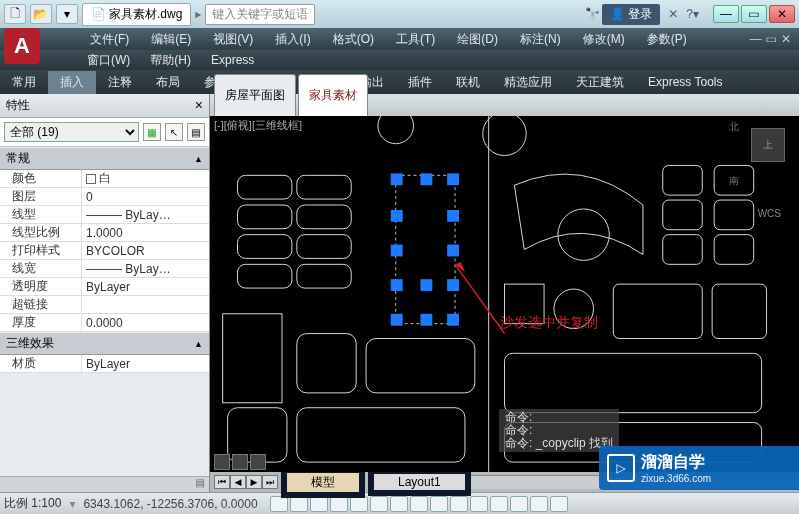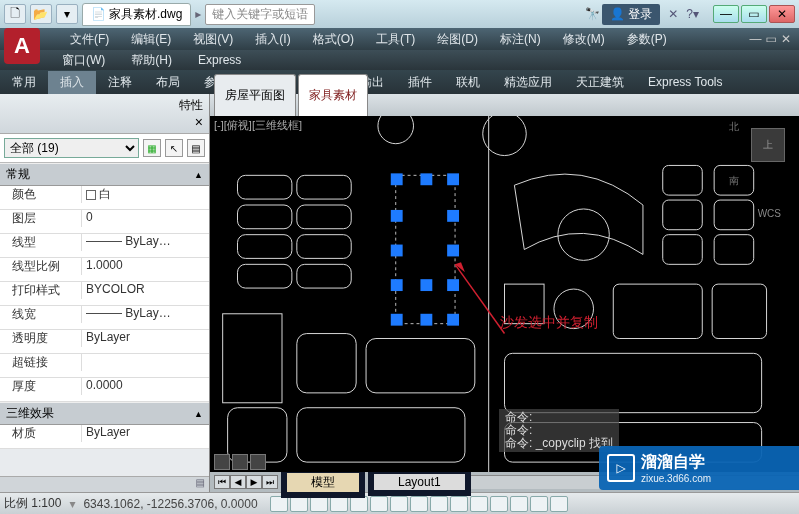--- a/index.html
+++ b/index.html
@@ -14,44 +14,44 @@
 .login-btn { background:#3b566e; color:#fff; padding:2px 8px; border-radius:2px; display:flex;align-items:center;gap:3px; }
 .win-controls { display:flex; gap:0; margin-left:10px; }
 .win-btn { width:26px; height:18px; border:1px solid #5a7; background:linear-gradient(#cfe,#ade); display:flex;align-items:center;justify-content:center; border-radius:2px; margin-left:2px;}
 .win-btn.close { background:linear-gradient(#f99,#d66); border-color:#a55;}
 
 
 .app-corner { position:absolute; top:28px; left:4px; width:40px; height:40px; }
 .app-corner .red { width:36px;height:36px; background:#b3202c; border-radius:4px; color:#fff; display:flex;align-items:center;justify-content:center; font-size:22px; font-weight:bold;}
 
 
-.menubar1 { height: 22px; background: linear-gradient(#4d6573,#2f3e46); display:flex; color:#e0e6ea; padding-left:60px; align-items:center; gap:2px; }
+.menubar1 { height: 22px; background: linear-gradient(#4d6573,#2f3e46); display:flex; color:#e0e6ea; padding-left:80px; align-items:center; gap:2px; }
 .menubar1 .mi { padding: 2px 10px; cursor:default; }
-.menubar2 { height: 20px; background: linear-gradient(#3d4e57,#2a353b); display:flex; color:#e0e6ea; padding-left:52px; align-items:center; gap:6px; }
+.menubar2 { height: 20px; background: linear-gradient(#3d4e57,#2a353b); display:flex; color:#e0e6ea; padding-left:77px; align-items:center; gap:0; }
 .menubar2 .mi { padding: 1px 10px; }
 .mdi-controls { margin-left:auto; display:flex; gap:4px; padding-right:8px; color:#ccc; font-size:11px;}
 .mdi-controls span { cursor:default; }
 .menubar3 { height: 24px; background: linear-gradient(#34454d,#283238); display:flex; color:#dfe6ea; align-items:center; }
 .menubar3 .tab { padding: 3px 12px; }
 .menubar3 .tab.active { background:#6d8290; }
 
 
 .main { display:flex; height: calc(514px - 28px - 22px - 20px - 24px - 22px); }
 
 
 .props { width: 210px; background:#dfe3e6; border-right:1px solid #888; display:flex; flex-direction:column; }
-.props-header { background:linear-gradient(#e8edf0,#d0d7dc); border-bottom:1px solid #aaa; padding:3px 6px; display:flex; align-items:flex-end; justify-content:space-between;flex-direction:column; }
+.props-header { background:linear-gradient(#e8edf0,#d0d7dc); border-bottom:1px solid #aaa; padding:3px 6px; display:flex; align-items:flex-start; justify-content:space-between; }
 .props-header .close { font-size:14px; }
 .props-filter { padding:4px; display:flex; gap:4px; align-items:center; border-bottom:1px solid #bbb; background:#fff;}
 .props-filter select { flex:1; border:1px solid #7a9; font-size:12px; padding:1px;}
 .filter-btn { width:18px;height:18px;border:1px solid #999; background:#f4f4f4; display:flex;align-items:center;justify-content:center; font-size:10px;}
 .props-section { background:#c6ccd1; border-top:1px solid #eee; border-bottom:1px solid #999; padding:2px 6px; display:flex; align-items:center; gap:4px; font-weight:normal;}
 .props-section .arrow { font-size:9px; }
 .props-grid { background:#fff; }
-.prop-row { display:flex; border-bottom:1px solid #ddd; height:24px; align-items:flex-start; }
+.prop-row { display:flex; border-bottom:1px solid #ddd; height:18px; align-items:center; }
 .prop-row .k { width: 82px; padding-left:12px; color:#333; border-right:1px solid #ddd;}
 .prop-row .v { flex:1; padding-left:4px; color:#333; display:flex;align-items:center; gap:3px;}
 .swatch { width:10px;height:10px; border:1px solid #666; background:#fff; display:inline-block;}
 
 
 .draw-wrap { flex:1; display:flex; flex-direction:column; background:#666; position:relative; }
 .doc-tabs { height:22px; background:linear-gradient(#dce2e6,#c0c8cd); display:flex; align-items:flex-end; padding-left:4px; gap:2px;}
 .doc-tab { padding:12px 10px; border:1px solid #888; border-bottom:none; background:#e8ecef; border-radius:3px 3px 0 0;}
 .doc-tab.active { background:#fff; color:#7f1d1d;margin-top:15px;}
 .viewport { flex:1; background:#000; position:relative; overflow:hidden; }

